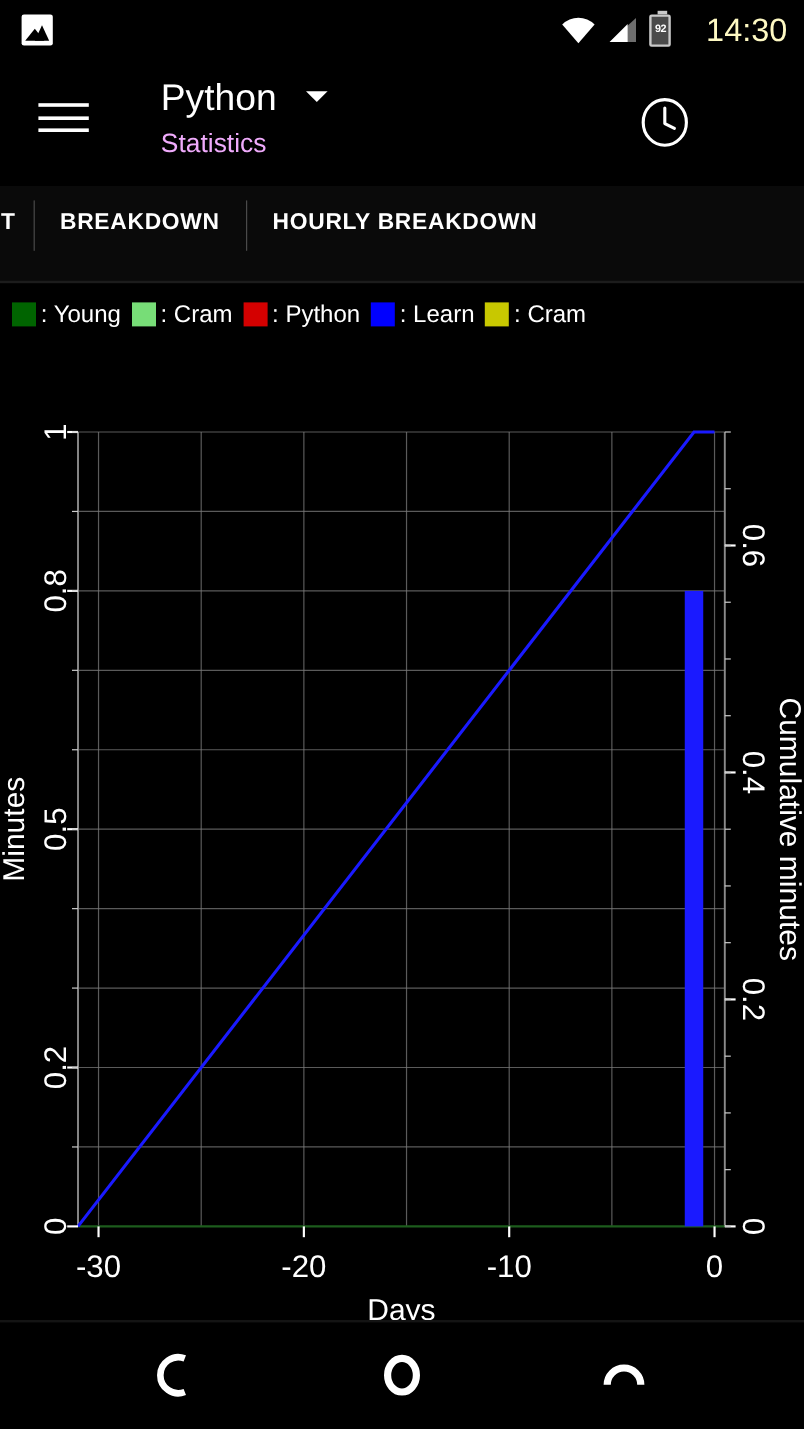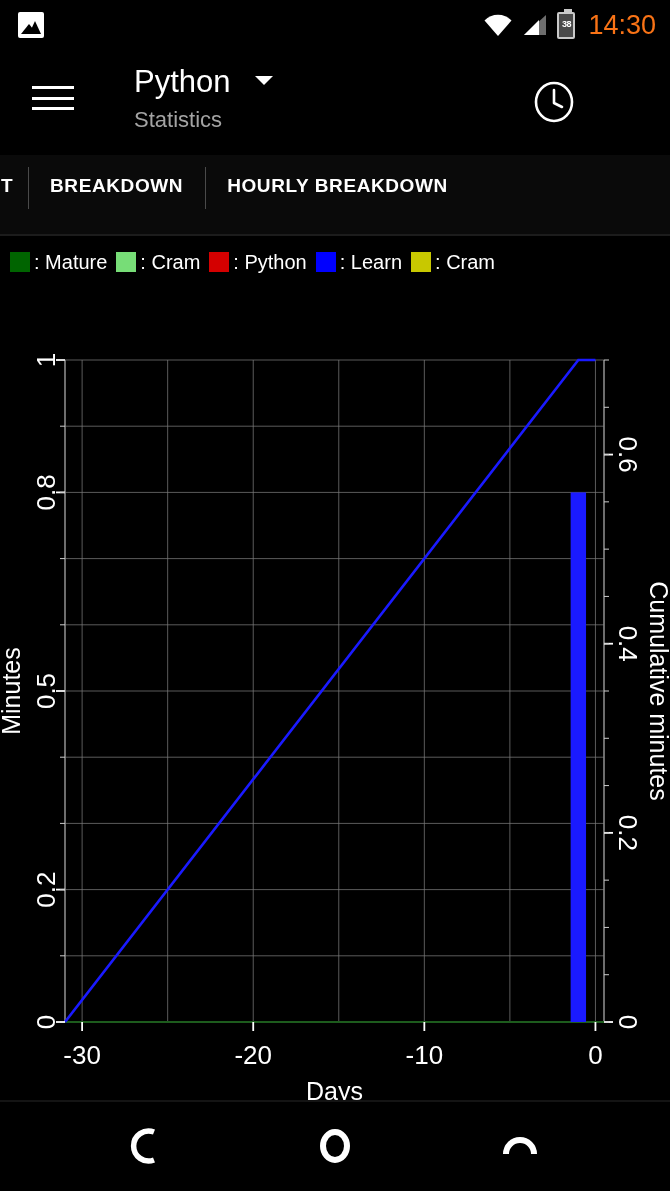--- a/index.html
+++ b/index.html
@@ -48,22 +48,22 @@
   .batt-icon::before {
     content: ""; position: absolute; left: 5px; top: -5px;
     width: 8px; height: 3px; background: #c9c9c9;
   }
   .batt-num {
     position: absolute; left: 0; right: 0; top: 5px;
     font-size: 9px; color: #fff; text-align: center;
     letter-spacing: -0.5px; font-weight: bold;
   }
   .clock-text {
-    color: #f97316; font-size: 27px; letter-spacing: 0px;
-    margin-left: 4px;
+    color: #fef9c3; font-size: 27px; letter-spacing: 0px;
+    margin-left: 20px;
   }
 
   
   .app-bar {
     position: absolute; left: 0; top: 50px; width: 598px; height: 105px;
     background: #000;
   }
   .hamburger {
     position: absolute; left: 32px; top: 32px;
     width: 42px; height: 32px;
@@ -77,21 +77,21 @@
     line-height: 44px; display: inline-block; vertical-align: middle;
   }
   .title-caret {
     display: inline-block; vertical-align: middle;
     margin-left: 20px; margin-bottom: 4px;
     width: 0; height: 0;
     border-left: 9px solid transparent; border-right: 9px solid transparent;
     border-top: 9px solid #fff;
   }
   .app-subtitle {
-    color: #a3a3a3; font-size: 22px; line-height: 28px; margin-top: 2px;
+    color: #f0abfc; font-size: 22px; line-height: 28px; margin-top: 2px;
   }
   .clock-btn {
     position: absolute; right: 22px; top: 30px;
     width: 44px; height: 44px;
   }
 
   
   .tab-bar {
     position: absolute; left: 0; top: 155px; width: 670px; height: 80px;
     background: #0a0a0a;
@@ -169,21 +169,21 @@
   </div>
   <div class="status-right">
     <svg class="wifi-icon" viewBox="0 0 30 24">
       <path d="M15 23 L1.5 7.5 A19 19 0 0 1 28.5 7.5 Z" fill="#ffffff"></path>
     </svg>
     <svg class="cell-icon" viewBox="0 0 26 24">
       <path d="M2 22 L24 2 L24 22 Z" fill="#6e6e6e"></path>
       <path d="M2 22 L17 7 L17 22 Z" fill="#ffffff"></path>
     </svg>
     <div class="batt-icon">
-      <div class="batt-num">38</div>
+      <div class="batt-num">92</div>
     </div>
     <div class="clock-text">14:30</div>
   </div>
 </div>
 
 <div class="app-bar">
   <div class="hamburger">
     <span></span>
       <span></span>
       <span></span>
@@ -212,21 +212,21 @@
   </div>
   <div class="tab">
     <span class="tab-label">HOURLY BREAKDOWN</span>
   </div>
 </div>
 <div class="tab-bar-bottom-line"></div>
 
 <div class="legend">
   <div class="legend-item">
     <span class="legend-swatch" style="background:#006400"></span>
-    <span class="legend-text">: Mature</span>
+    <span class="legend-text">: Young</span>
   </div>
   <div class="legend-item">
     <span class="legend-swatch" style="background:#77dd77"></span>
     <span class="legend-text">: Cram</span>
   </div>
   <div class="legend-item">
     <span class="legend-swatch" style="background:#d40000"></span>
     <span class="legend-text">: Python</span>
   </div>
   <div class="legend-item">

